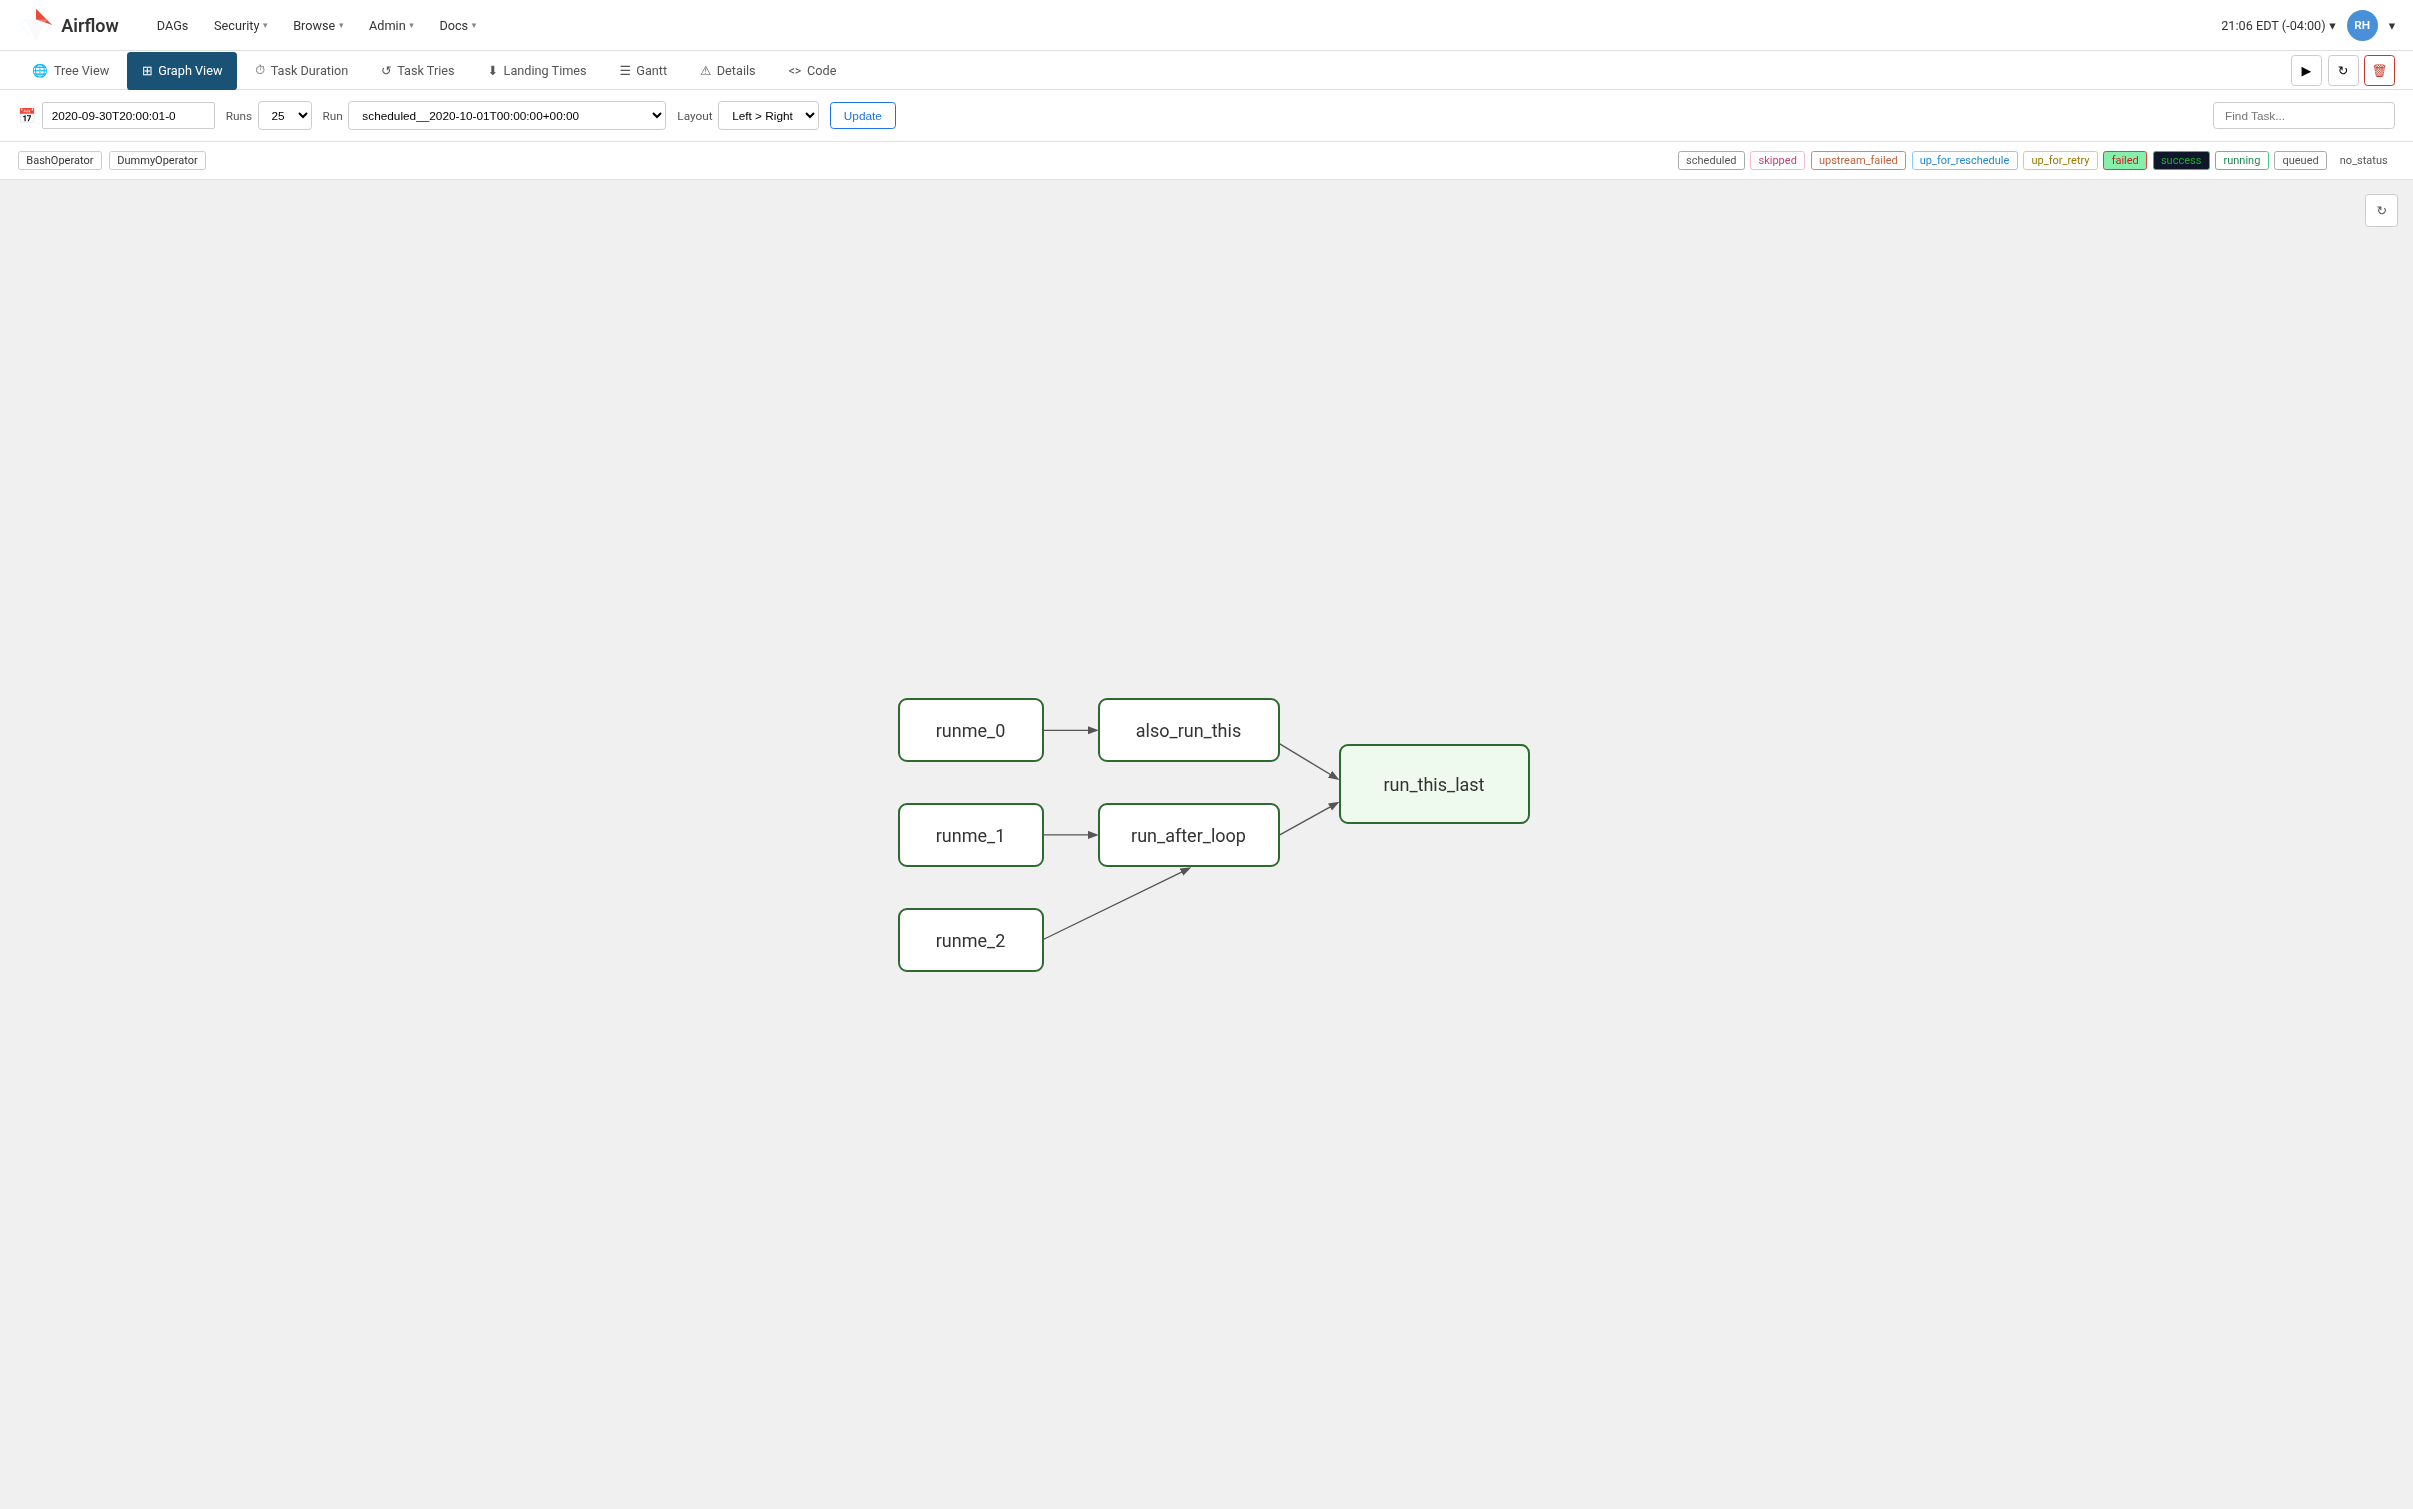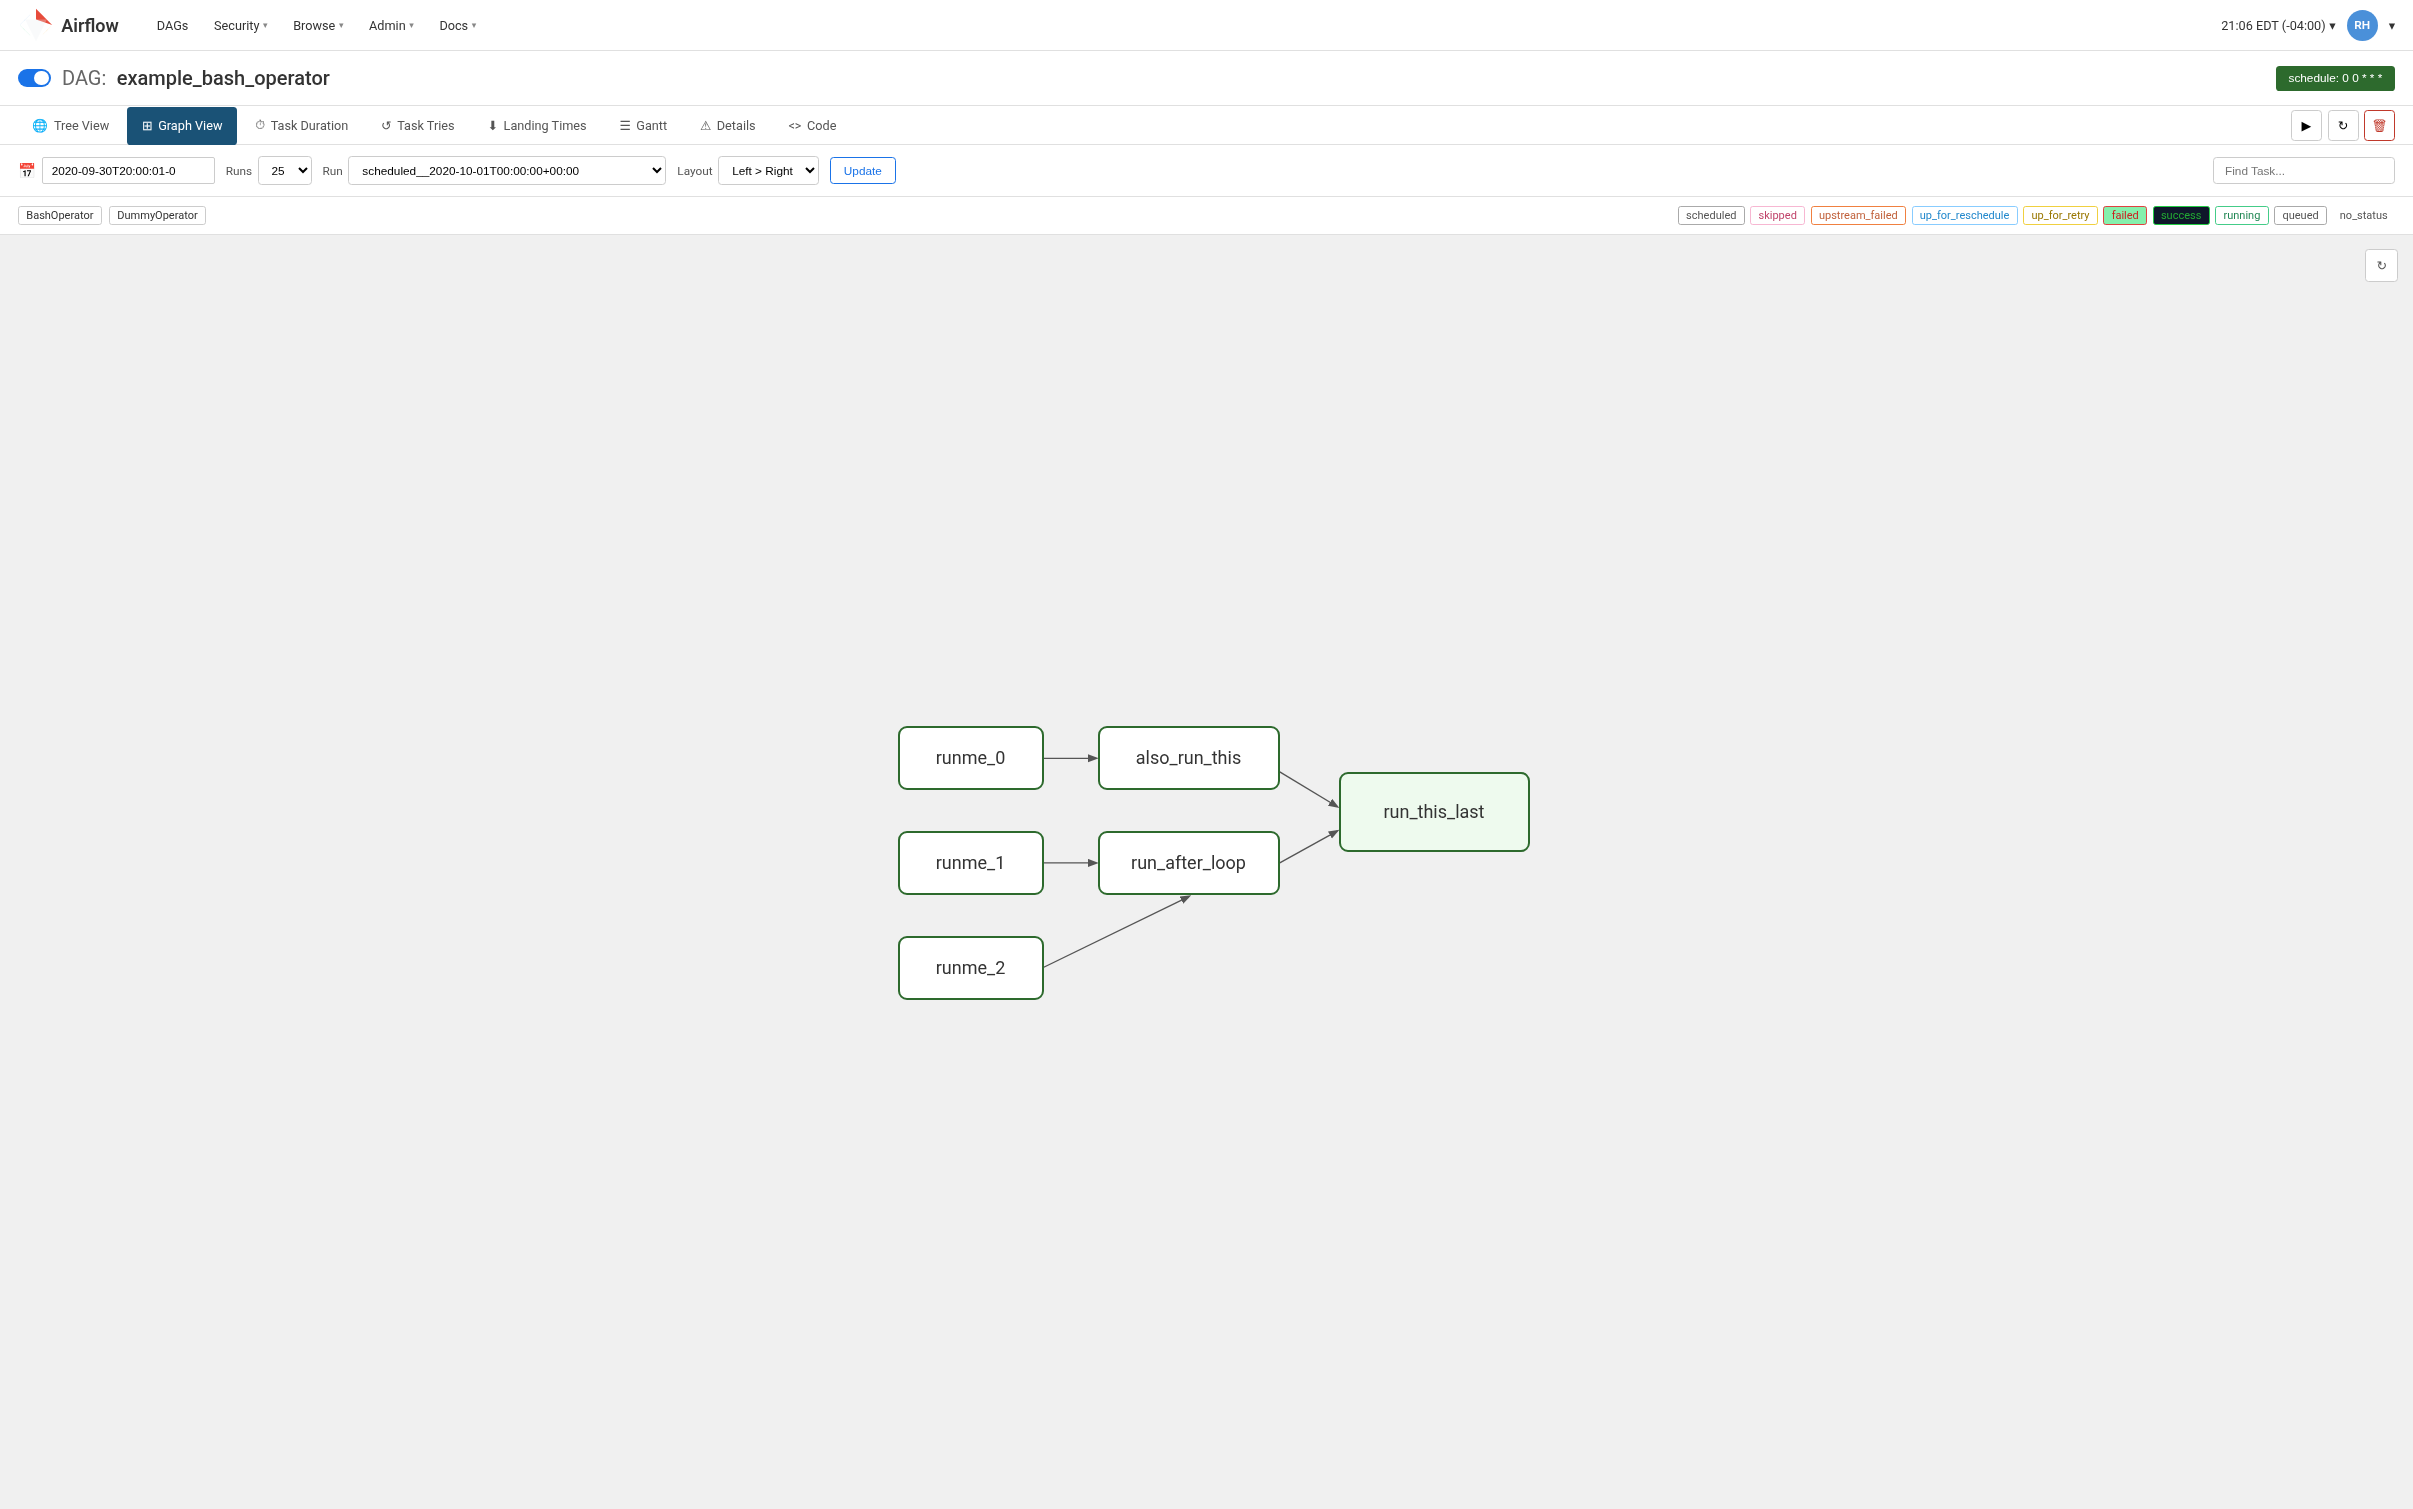--- a/index.html
+++ b/index.html
@@ -193,32 +193,20 @@
     </div>
     <div class="user-avatar">
       <span>RH</span>
     </div>
     <span class="chevron">▾</span>
   </div>
 </nav>
 
 <div class="main-content">
 
-  <div class="dag-header">
-    <div class="dag-title">
-      <div class="dag-toggle on"></div>
-      <h1 class="dag-name">
-        <span class="dag-label">DAG:</span>
-        <strong style="font-weight:500; margin-left:5.5px;">example_bash_operator</strong>
-      </h1>
-    </div>
-    <div class="dag-schedule">
-      <button class="schedule-btn">schedule: 0 0 * * *</button>
-    </div>
-  </div>
 
   <div class="tabs">
     <div class="tab">
       <span class="tab-icon">🌐</span>
       <span>Tree View</span>
     </div>
     <div class="tab active">
       <span class="tab-icon">⊞</span>
       <span>Graph View</span>
     </div>

